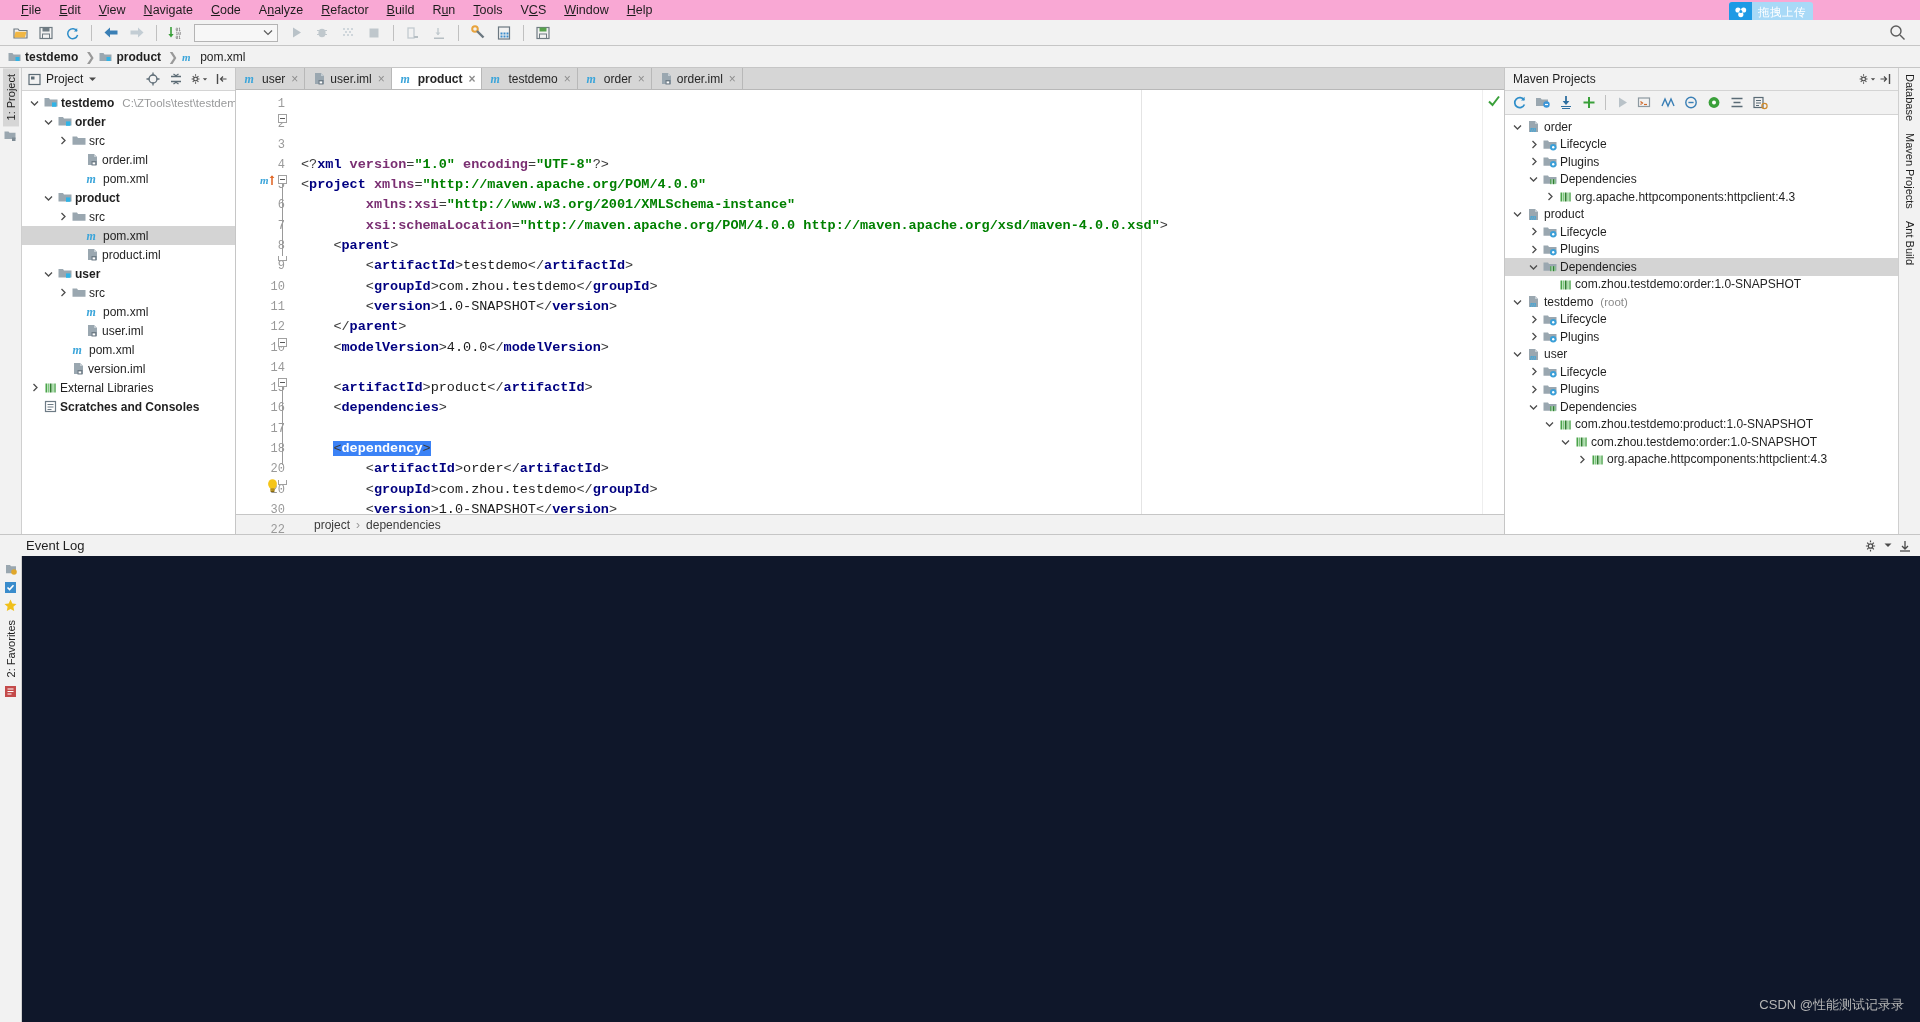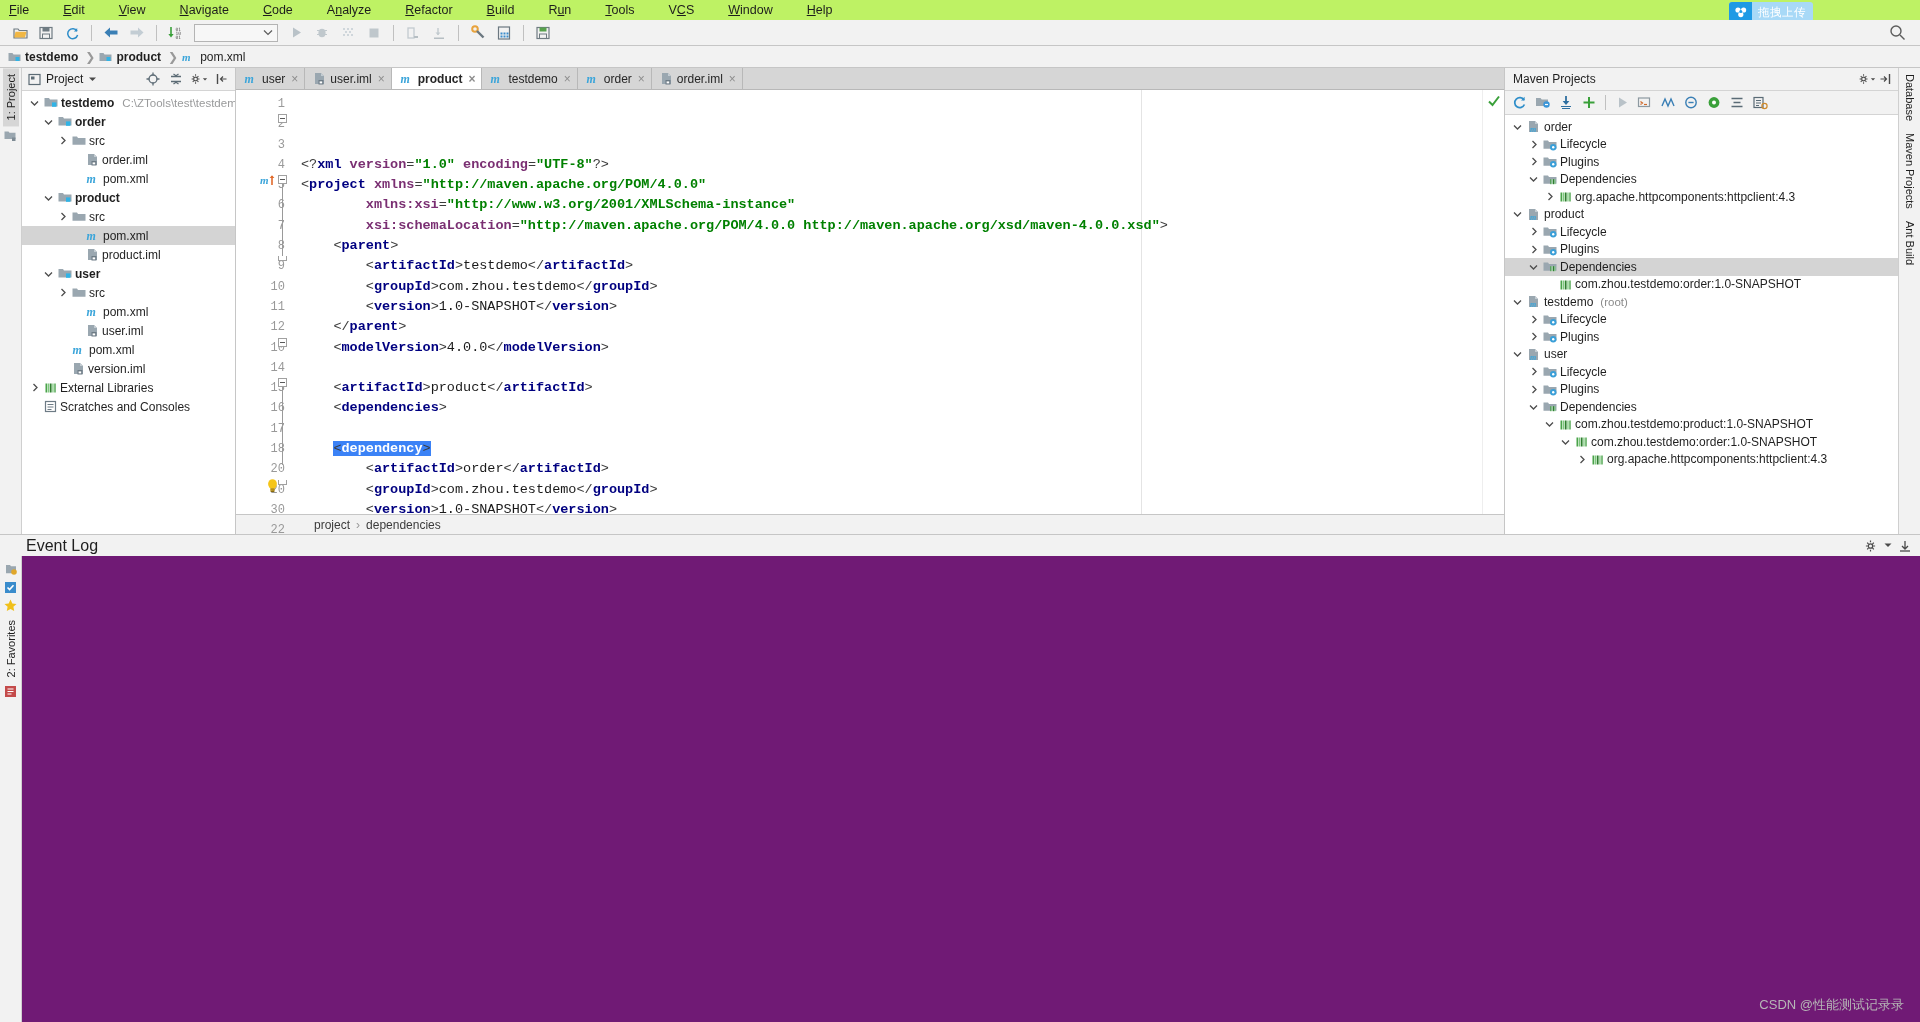--- a/index.html
+++ b/index.html
@@ -8,22 +8,22 @@
     width:1920px; height:1022px;
     font-family:"Liberation Sans", sans-serif;
     font-size:12px; color:#1f1f1f;
     background:#f2f2f2; overflow:hidden;
     -webkit-font-smoothing:antialiased;
   }
   .app { position:relative; width:1920px; height:1022px; display:flex; flex-direction:column; }
 
   
   .menubar {
-    height:20px; background:#bef264; display:flex; align-items:center;
-    padding-left:0; gap:16px; flex:0 0 20px; position:relative;
+    height:20px; background:#f9a8d4; display:flex; align-items:center;
+    padding-left:12px; gap:0px; flex:0 0 20px; position:relative;
   }
   .menu-item {
     padding:1px 9px; font-size:12.5px; color:#1d1d1d; cursor:default; line-height:17px;
   }
   .menu-item .mn { text-decoration:underline; }
 
   .upload-badge {
     position:absolute; right:107px; top:2px; height:20px;
     display:flex; align-items:center; border-radius:3px; overflow:hidden;
     background:#a8d9f7;
@@ -175,23 +175,23 @@
   .maven-tree { flex:1; overflow:hidden; padding-top:3px; background:#fff; }
   .mrow { height:17.5px; display:flex; align-items:center; gap:3px; white-space:nowrap; cursor:default; padding-right:4px; font-size:12px; }
   .mrow.sel { background:#d4d4d4; }
   .mgray { color:#8a8a8a; font-size:11.5px; margin-left:4px; }
 
   
   .eventlog {
     height:22px; background:#f2f2f2; border-top:1px solid #c6c6c6; display:flex; align-items:center;
     padding-left:26px; flex:0 0 22px; position:relative;
   }
-  .el-title { font-size:16px; }
+  .el-title { font-size:13px; }
   .el-right { position:absolute; right:8px; display:flex; gap:6px; align-items:center; }
-  .logbody { flex:1; background:#701a75; position:relative; }
+  .logbody { flex:1; background:#0f172a; position:relative; }
   .watermark {
     position:absolute; right:16px; bottom:8px; color:#b6b6b6; font-size:13px;
   }
 
   .bottomrail {
     width:22px; flex:0 0 22px; background:#f2f2f2; border-right:1px solid #cfcfcf;
     display:flex; flex-direction:column; align-items:center; padding-top:4px; gap:3px;
   }
   .bottom-area { display:flex; flex:1; min-height:0; }
 
@@ -604,21 +604,21 @@
               <g>
                 <rect x="1.5" y="2.5" width="1.7" height="9" fill="#4aa34a"></rect>
                 <rect x="3.7" y="2.5" width="1.7" height="9" fill="#7fc97f"></rect>
                 <rect x="5.9" y="2.5" width="1.7" height="9" fill="#2f7f2f"></rect>
                 <rect x="8.1" y="2.5" width="1.7" height="9" fill="#9ed79e"></rect>
                 <rect x="10.3" y="2.5" width="1.4" height="9" fill="#4aa34a"></rect>
               </g>
             </svg>
             <span class="tlabel">External Libraries</span>
           </div>
-          <div class="trow" style="padding-left: 6px;">
+          <div class="trow" style="padding-left: 6px; font-weight: bold;">
             <span class="twig"></span>
             <svg width="13" height="13" viewBox="0 0 13 13" style="flex: 0 0 auto;">
               <rect x="1.5" y="1.5" width="10" height="10" fill="none" stroke="#6d7b85" stroke-width="1.2"></rect>
               <path d="M3.5 4.5h6M3.5 7h6M3.5 9.5h4" stroke="#6d7b85" stroke-width="1"></path>
             </svg>
             <span class="tlabel">Scratches and Consoles</span>
           </div>
         </div>
     </div>
 

